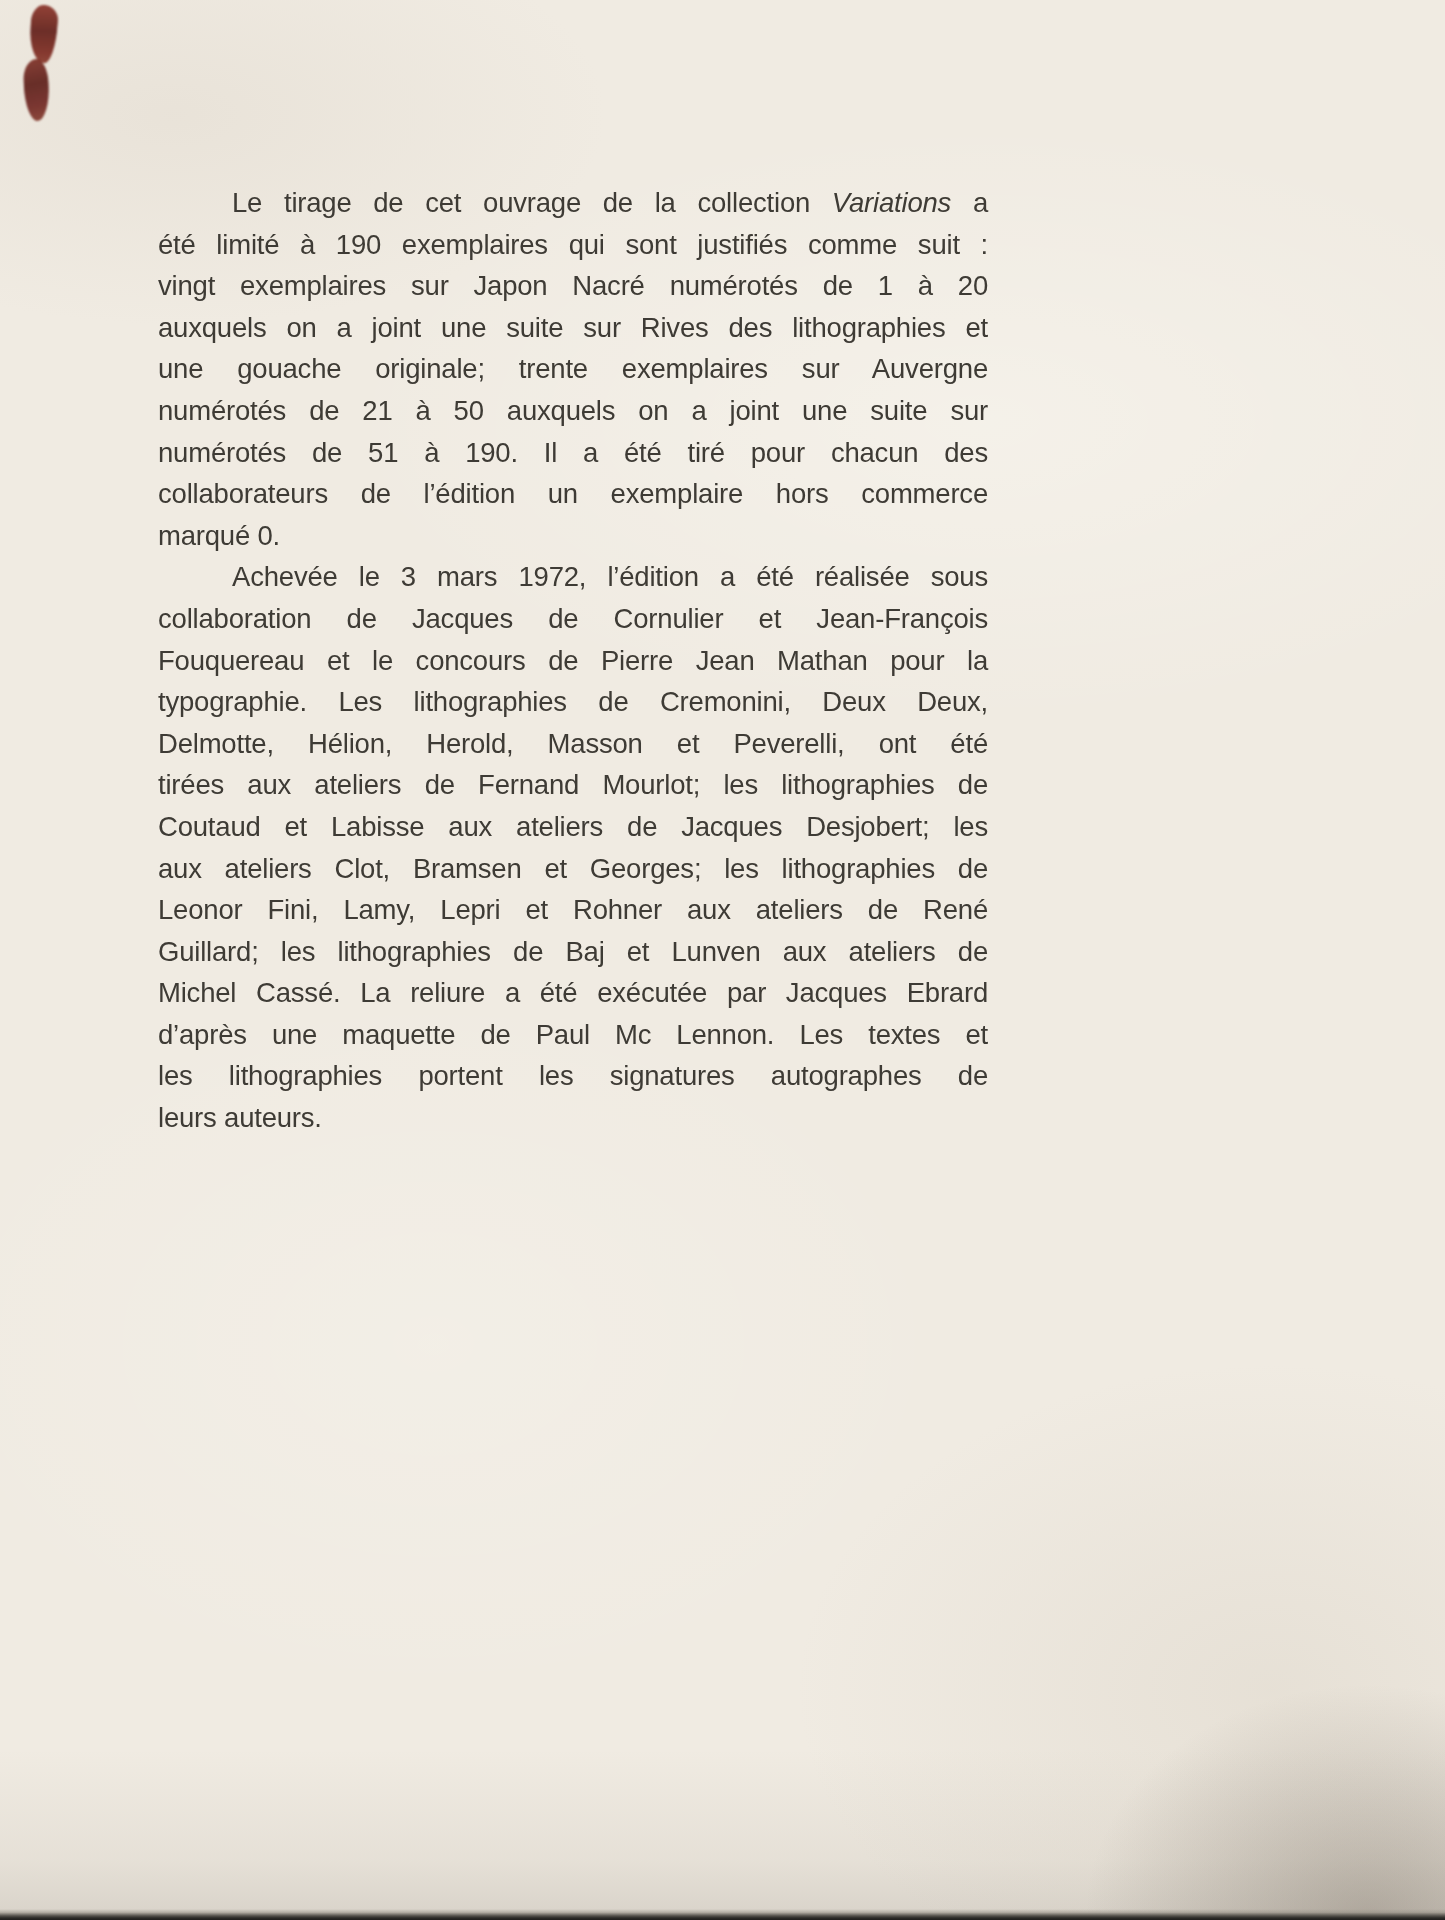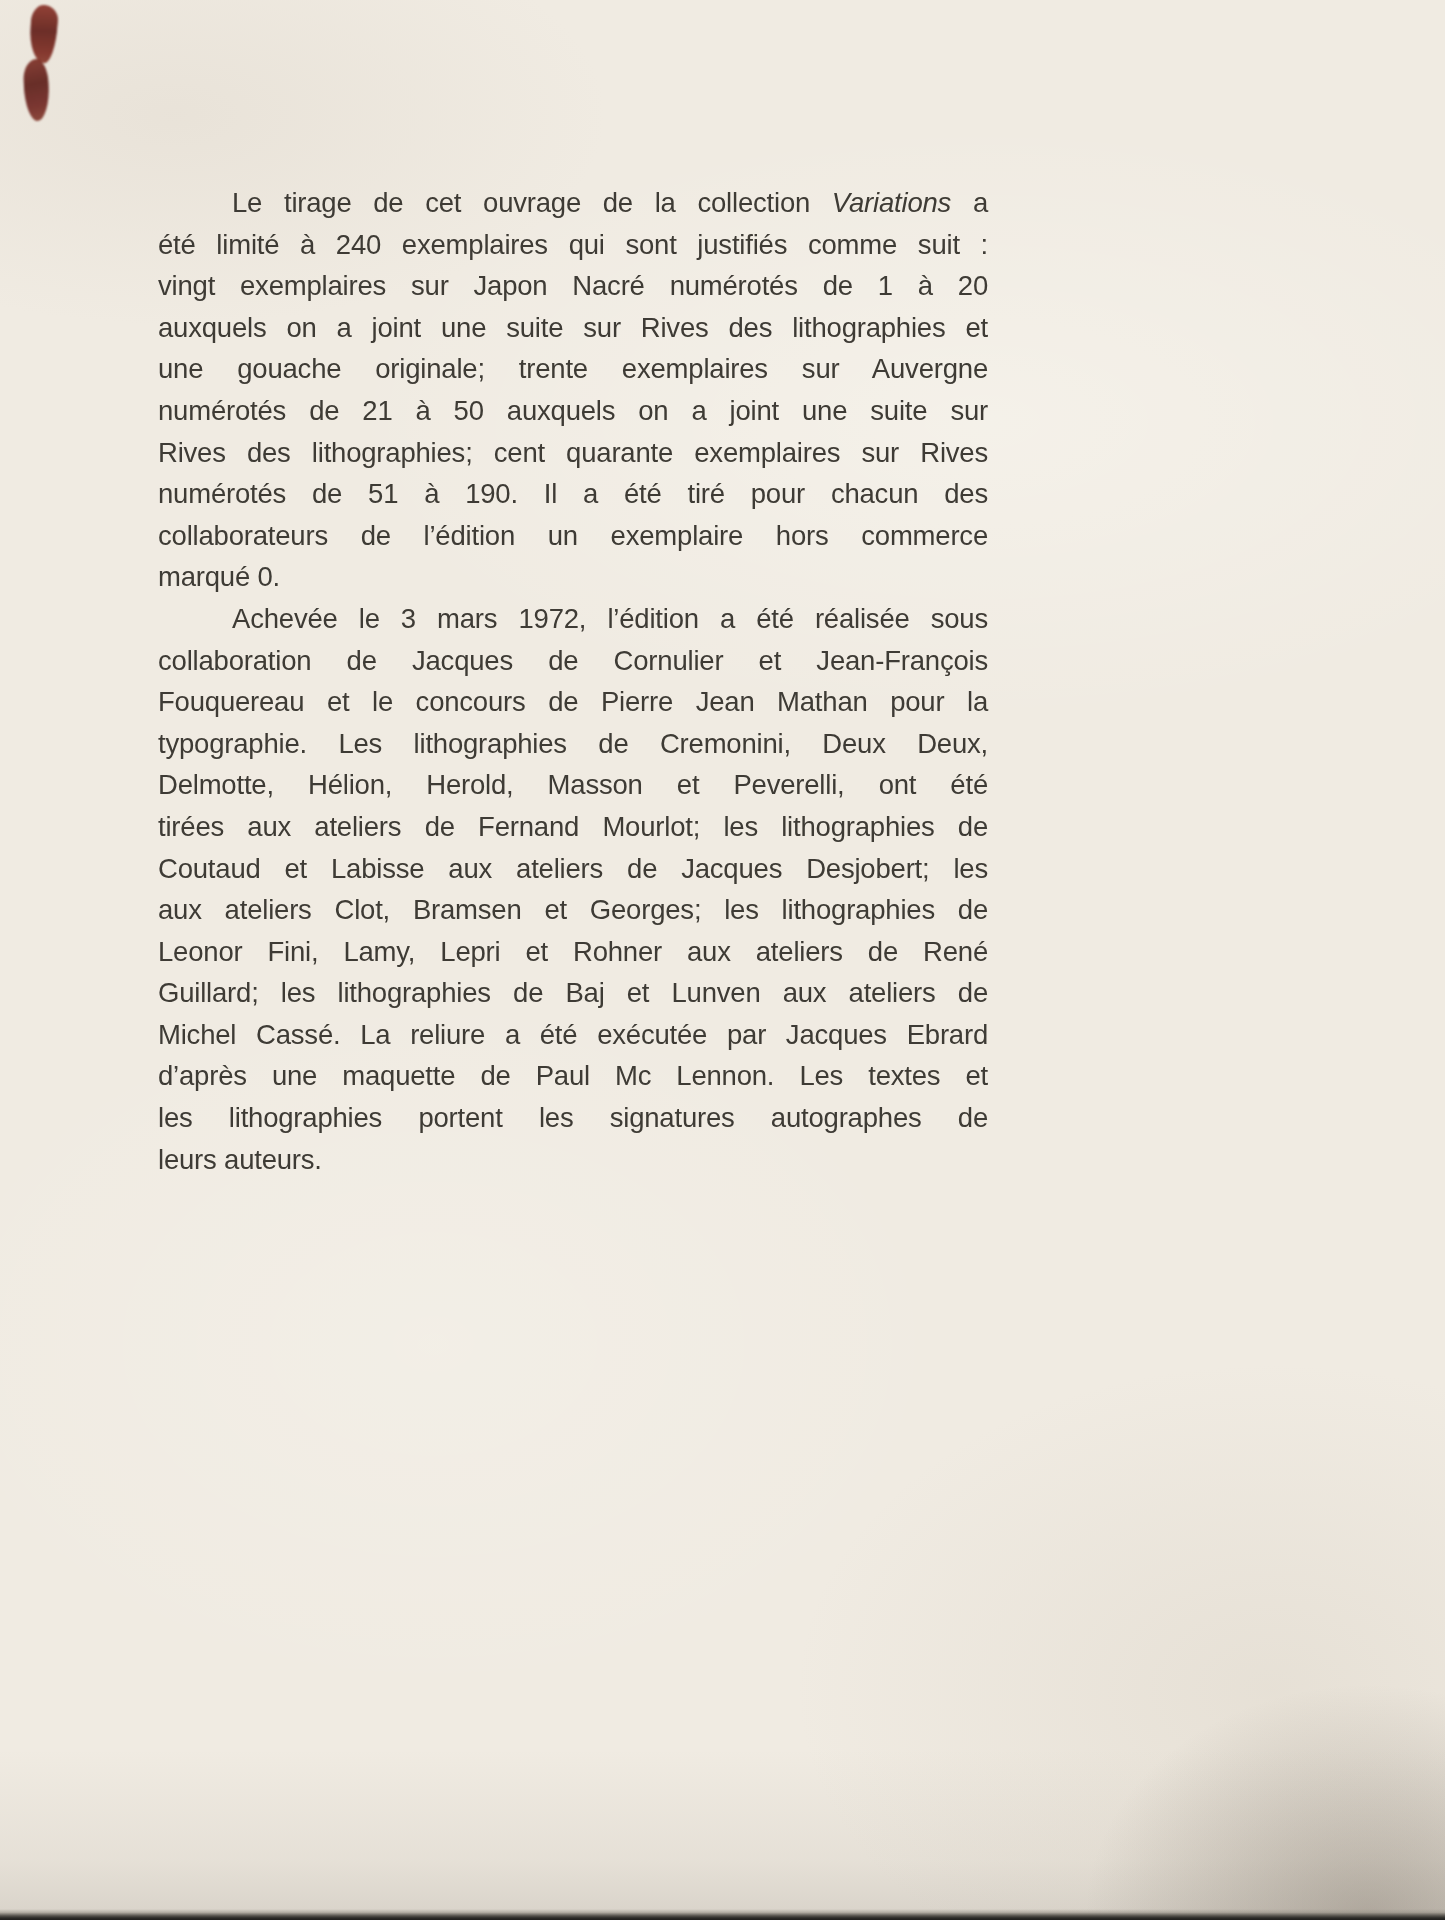--- a/index.html
+++ b/index.html
@@ -118,26 +118,25 @@
   <div class="mottle"></div>
 
   <div class="red-marks">
     <div class="red-mark-1" style="background-color: rgb(111, 36, 31);"></div>
     <div class="red-mark-2" style="background-color: rgb(111, 36, 31);"></div>
   </div>
 
   <div class="colophon">
       <div class="paragraph">
         <div class="line indent"><span class="seg">Le tirage de cet ouvrage de la collection </span><span class="seg-italic">Variations</span><span class="seg"> a</span></div>
-        <div class="line"><span class="seg">été limité à 240 exemplaires qui sont justifiés comme suit :</span></div>
+        <div class="line"><span class="seg">été limité à 190 exemplaires qui sont justifiés comme suit :</span></div>
         <div class="line"><span class="seg">vingt exemplaires sur Japon Nacré numérotés de 1 à 20</span></div>
         <div class="line"><span class="seg">auxquels on a joint une suite sur Rives des lithographies et</span></div>
         <div class="line"><span class="seg">une gouache originale; trente exemplaires sur Auvergne</span></div>
         <div class="line"><span class="seg">numérotés de 21 à 50 auxquels on a joint une suite sur</span></div>
-        <div class="line"><span class="seg">Rives des lithographies; cent quarante exemplaires sur Rives</span></div>
         <div class="line"><span class="seg">numérotés de 51 à 190. Il a été tiré pour chacun des</span></div>
         <div class="line"><span class="seg">collaborateurs de l’édition un exemplaire hors commerce</span></div>
         <div class="line last"><span class="seg">marqué 0.</span></div>
       </div>
       <div class="paragraph">
         <div class="line indent"><span class="seg">Achevée le 3 mars 1972, l’édition a été réalisée sous</span></div>
         <div class="line"><span class="seg">collaboration de Jacques de Cornulier et Jean-François</span></div>
         <div class="line"><span class="seg">Fouquereau et le concours de Pierre Jean Mathan pour la</span></div>
         <div class="line"><span class="seg">typographie. Les lithographies de Cremonini, Deux Deux,</span></div>
         <div class="line"><span class="seg">Delmotte, Hélion, Herold, Masson et Peverelli, ont été</span></div>

